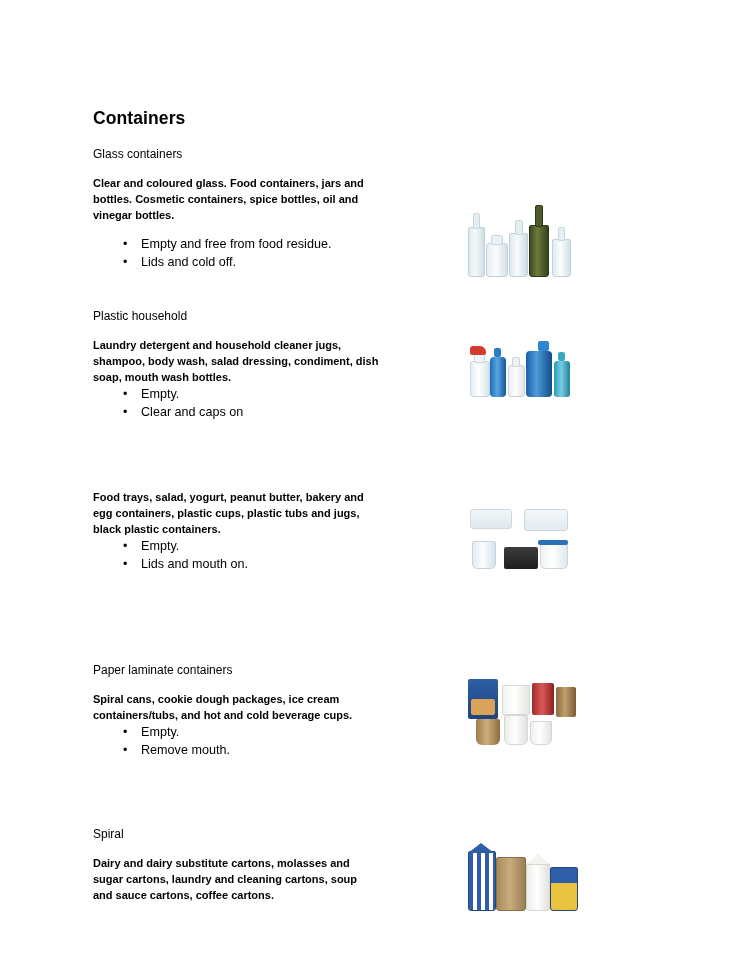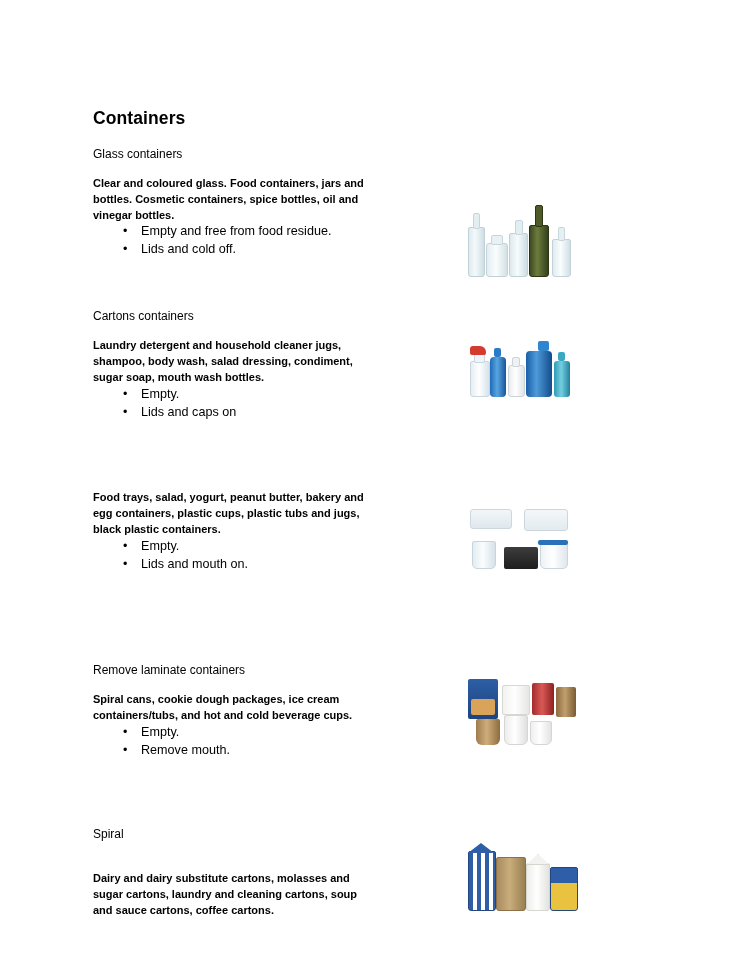--- a/index.html
+++ b/index.html
@@ -99,21 +99,21 @@
 
 <div class="page">
   <div class="content">
 
     <h1 class="doc-title">Containers</h1>
 
     <div class="section" style="min-height:130px;">
       <div class="text-col">
         <div class="section-head">Glass containers</div>
         <p class="body-text">Clear and coloured glass. Food containers, jars and bottles. Cosmetic containers, spice bottles, oil and vinegar bottles.</p>
-        <ul class="bullets" style="margin-top:0;">
+        <ul class="bullets" style="margin-top:13px;">
           <li>Empty and free from food residue.</li>
           <li>Lids and cold off.</li>
         </ul>
       </div>
       <div class="img-box" style="top:58px; left:375px;">
         <div class="art" style="width:110px;height:72px;">
 
           <div class="obj" style="left:0px;width:15px;height:48px;background:linear-gradient(90deg,#dfeaee,#f4f9fa 40%,#cfdee4);border:1px solid #bfd0d7;"></div>
           <div class="neck" style="left:5px;bottom:48px;width:5px;height:14px;background:#e3eef1;border:1px solid #c6d6dc;"></div>
 
@@ -129,25 +129,25 @@
           <div class="obj" style="left:84px;width:17px;height:36px;background:linear-gradient(90deg,#e0ebef,#fafdfd 45%,#d0dfe5);border:1px solid #c2d2d8;"></div>
           <div class="neck" style="left:90px;bottom:36px;width:5px;height:12px;background:#e6f0f3;border:1px solid #c6d6dc;"></div>
         </div>
       </div>
     </div>
 
     <div class="gap-lg"></div>
 
     <div class="section" style="min-height:150px;">
       <div class="text-col">
-        <div class="section-head">Cartons containers</div>
-        <p class="body-text" style="width:290px;">Laundry detergent and household cleaner jugs, shampoo, body wash, salad dressing, condiment, sugar soap, mouth wash bottles.</p>
+        <div class="section-head">Plastic household</div>
+        <p class="body-text" style="width:290px;">Laundry detergent and household cleaner jugs, shampoo, body wash, salad dressing, condiment, dish soap, mouth wash bottles.</p>
         <ul class="bullets" style="margin-top:1px;">
           <li>Empty.</li>
-          <li>Lids and caps on</li>
+          <li>Clear and caps on</li>
         </ul>
       </div>
       <div class="img-box" style="top:8px; left:375px;">
         <div class="art" style="width:110px;height:80px;">
 
           <div class="obj" style="left:2px;width:18px;height:34px;background:linear-gradient(90deg,#e6eef3,#ffffff 45%,#d6e2ea);border:1px solid #c8d6df;"></div>
           <div class="neck" style="left:6px;bottom:34px;width:9px;height:10px;background:#f0f4f7;border:1px solid #c8d6df;"></div>
           <div class="neck" style="left:2px;bottom:42px;width:16px;height:9px;background:#d23b2e;border-radius:3px 6px 2px 2px;"></div>
 
           <div class="obj" style="left:22px;width:16px;height:40px;background:linear-gradient(90deg,#1f6bb8,#57a5e0 45%,#17559a);border-radius:4px;"></div>
@@ -189,21 +189,21 @@
           <div class="obj" style="left:72px;width:26px;height:24px;background:linear-gradient(90deg,#eef2f5,#ffffff 45%,#e0e7ec);border:1px solid #ccd5db;border-radius:2px 2px 5px 5px;"></div>
           <div class="neck" style="left:70px;bottom:24px;width:30px;height:5px;background:#2a72b8;border-radius:2px;"></div>
         </div>
       </div>
     </div>
 
     <div class="gap-md"></div>
 
     <div class="section" style="min-height:140px;">
       <div class="text-col">
-        <div class="section-head">Remove laminate containers</div>
+        <div class="section-head">Paper laminate containers</div>
         <p class="body-text" style="width:280px;margin-top:14px;">Spiral cans, cookie dough packages, ice cream containers/tubs, and hot and cold beverage cups.</p>
         <ul class="bullets" style="margin-top:1px;">
           <li>Empty.</li>
           <li>Remove mouth.</li>
         </ul>
       </div>
       <div class="img-box" style="top:6px; left:375px;">
         <div class="art" style="width:110px;height:76px;">
 
           <div class="neck" style="left:0px;bottom:26px;width:30px;height:40px;background:linear-gradient(180deg,#2d5ea5,#1d4480);border-radius:2px;"></div>
@@ -222,21 +222,21 @@
           <div class="obj" style="left:62px;width:20px;height:22px;background:linear-gradient(90deg,#efefef,#ffffff 45%,#e3e3e3);border:1px solid #d5d5d5;border-radius:2px 2px 6px 6px;"></div>
         </div>
       </div>
     </div>
 
     <div class="gap-md"></div>
 
     <div class="section" style="min-height:110px;">
       <div class="text-col">
         <div class="section-head">Spiral</div>
-        <p class="body-text" style="width:280px;margin-top:29px;">Dairy and dairy substitute cartons, molasses and sugar cartons, laundry and cleaning cartons, soup and sauce cartons, coffee cartons.</p>
+        <p class="body-text" style="width:280px;margin-top:14px;">Dairy and dairy substitute cartons, molasses and sugar cartons, laundry and cleaning cartons, soup and sauce cartons, coffee cartons.</p>
       </div>
       <div class="img-box" style="top:4px; left:375px;">
         <div class="art" style="width:110px;height:80px;">
 
           <div class="obj" style="left:0px;width:26px;height:58px;background:repeating-linear-gradient(90deg,#2f5ea8 0 4px,#ffffff 4px 8px);border:1px solid #24477e;"></div>
           <div class="neck" style="left:0px;bottom:58px;width:26px;height:10px;background:#2f5ea8;clip-path:polygon(0 100%,50% 0,100% 100%);"></div>
 
           <div class="obj" style="left:28px;width:28px;height:52px;background:linear-gradient(90deg,#a98council,#c4a878 45%,#9c8154);background:linear-gradient(90deg,#a98b5e,#c9ad7c 45%,#9a7f52);border:1px solid #8a6f47;"></div>
 
           <div class="obj" style="left:58px;width:22px;height:46px;background:linear-gradient(90deg,#ededea,#ffffff 45%,#e2e2de);border:1px solid #d6d6d0;"></div>

